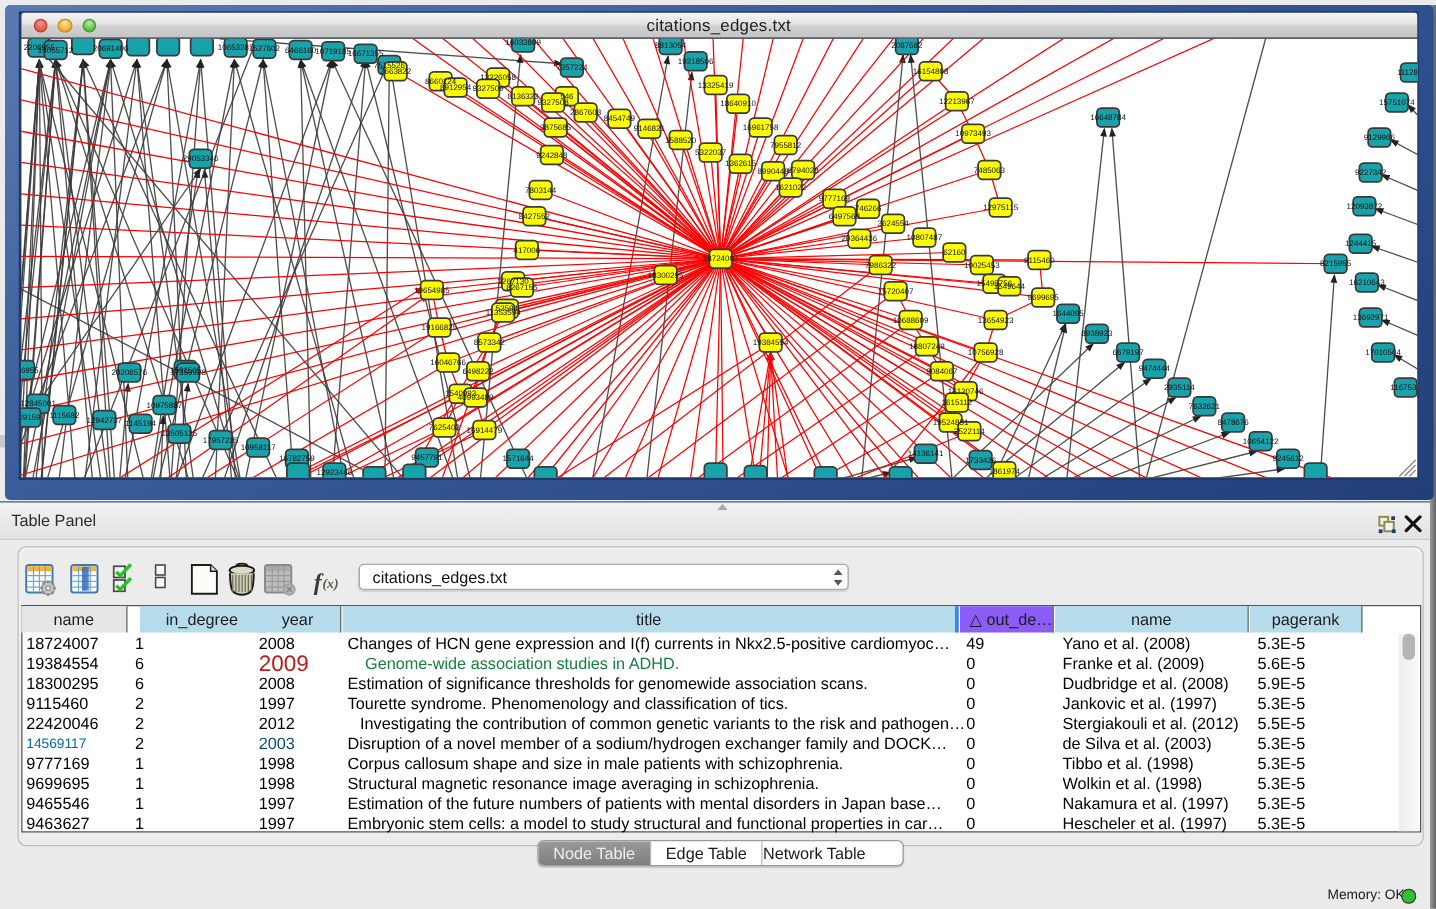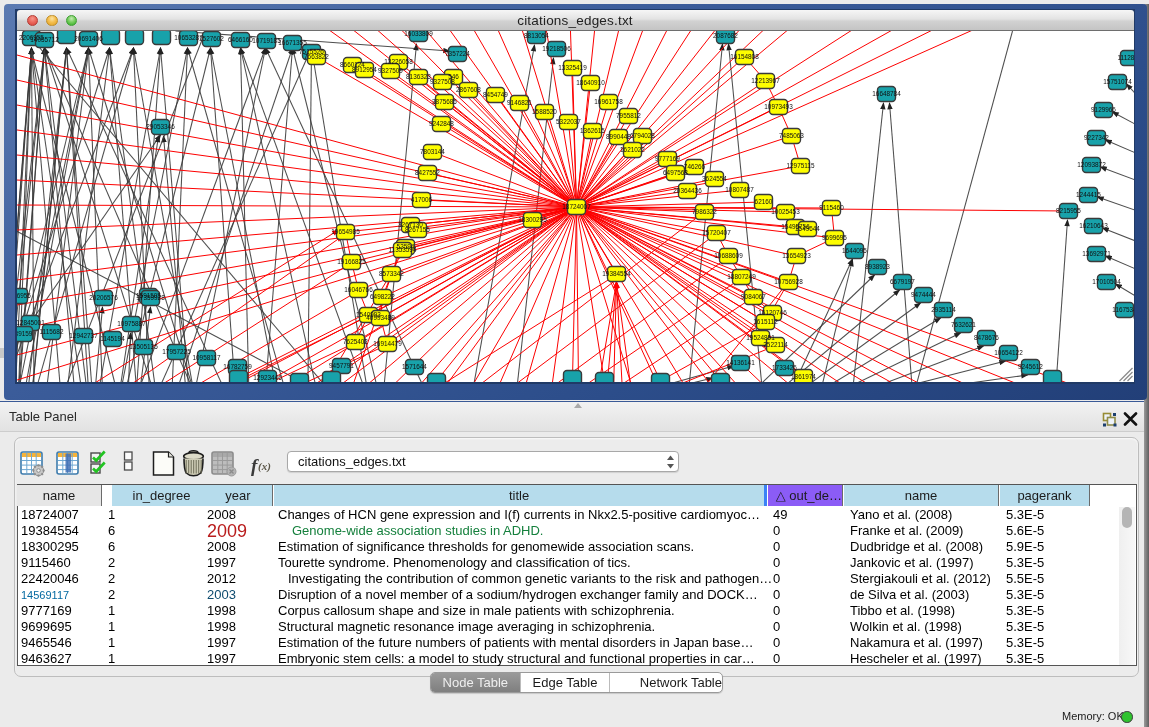--- a/index.html
+++ b/index.html
@@ -754,17 +754,17 @@
 <div style="position:absolute;left:773px;top:651px;width:500px;height:16px;color:#000;font-size:13px;line-height:16.5px;white-space:nowrap;overflow:hidden">0</div>
 <div style="position:absolute;left:850px;top:651px;width:500px;height:16px;color:#000;font-size:13px;line-height:16.5px;white-space:nowrap;overflow:hidden">Hescheler et al. (1997)</div>
 <div style="position:absolute;left:1006px;top:651px;width:500px;height:16px;color:#000;font-size:13px;line-height:16.5px;white-space:nowrap;overflow:hidden">5.3E‑5</div>
 
 <div class="abs" style="left:1119px;top:507px;width:16px;height:158px;background:linear-gradient(90deg,#efefef,#f8f8f8)"></div>
 <div class="abs" style="left:1122px;top:507px;width:10px;height:21px;background:#b5b5b5;border-radius:5px"></div>
 
 <div class="abs" style="left:430px;top:672px;width:293px;height:21px;border:1px solid #9a9a9a;border-radius:5px;background:#fff;box-shadow:0 1px 1px rgba(0,0,0,0.15);overflow:hidden;display:flex">
   <div style="width:89px;background:linear-gradient(180deg,#9a9a9a,#7f7f7f);color:#efefef;font-size:13px;text-align:center;line-height:20px">Node Table</div>
   <div style="width:90px;border-left:1px solid #bbb;color:#1a1a1a;font-size:13px;text-align:center;line-height:20px">Edge Table</div>
-  <div style="width:113px;border-left:1px solid #bbb;color:#1a1a1a;font-size:13px;text-align:right;line-height:20px">Network Table</div>
+  <div style="width:113px;border-left:1px solid #bbb;color:#1a1a1a;font-size:13px;text-align:left;line-height:20px">Network Table</div>
 </div>
 
 <div class="abs" style="left:1062px;top:710px;font-size:11px;color:#1a1a1a">Memory: OK</div>
 <div class="abs" style="left:1121px;top:711px;width:11.5px;height:11.5px;border-radius:50%;background:#2fc32f;border:1.2px solid #3a3a3a"></div>
 
 </body></html>

